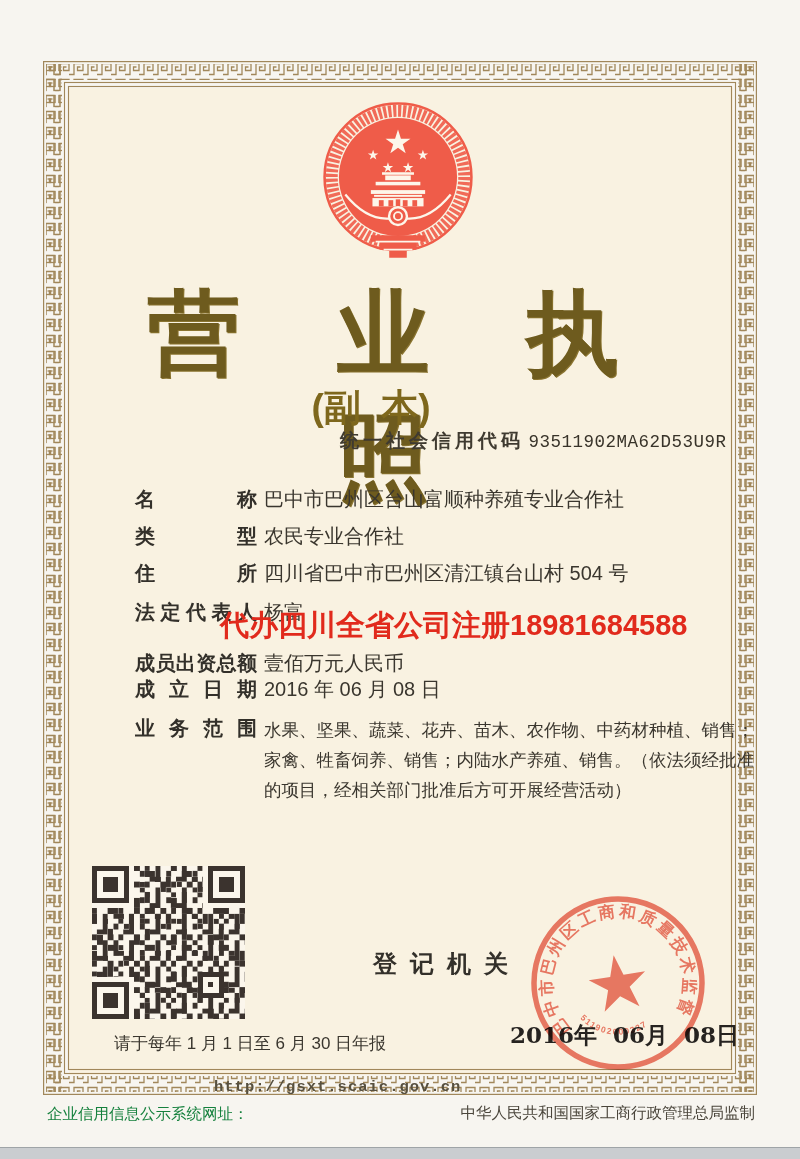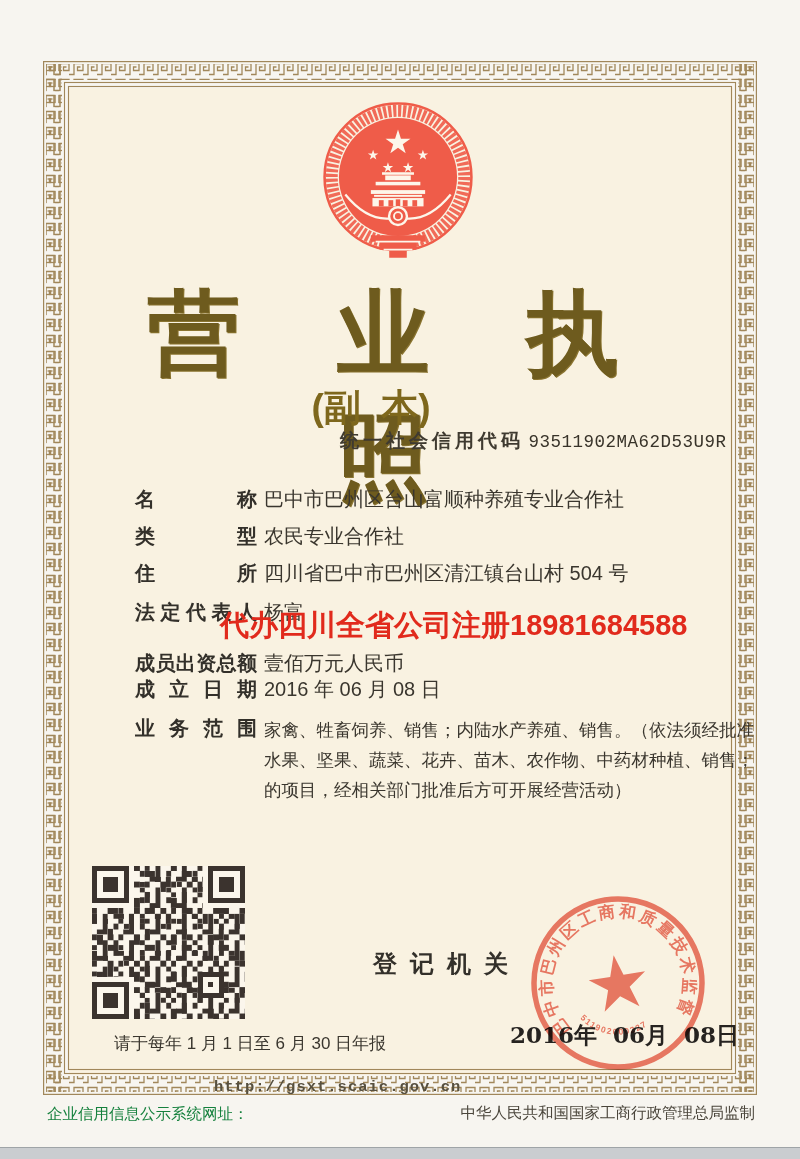--- a/index.html
+++ b/index.html
@@ -127,22 +127,22 @@
     <span class="flabel">成员出资总额</span>
     <span class="fvalue">壹佰万元人民币</span>
   </div>
   <div class="row r6">
     <span class="flabel">成立日期</span>
     <span class="fvalue">2016 年 06 月 08 日</span>
   </div>
   <div class="row r7">
     <span class="flabel">业务范围</span>
     <span class="scope-lines">
+      <span class="line">水果、坚果、蔬菜、花卉、苗木、农作物、中药材种植、销售；</span>
       <span class="line">家禽、牲畜饲养、销售；内陆水产养殖、销售。（依法须经批准</span>
-      <span class="line">水果、坚果、蔬菜、花卉、苗木、农作物、中药材种植、销售；</span>
       <span class="line">的项目，经相关部门批准后方可开展经营活动）</span>
     </span>
   </div>
 
   <div class="watermark">代办四川全省公司注册18981684588</div>
 
   <svg class="qr" width="153" height="153" viewBox="0 0 29 29" shape-rendering="crispEdges">
     <defs>
       <pattern id="qa" width="5" height="5" patternUnits="userSpaceOnUse">
         <rect x="0" y="0" width="1" height="1" fill="#3b332e"></rect>

